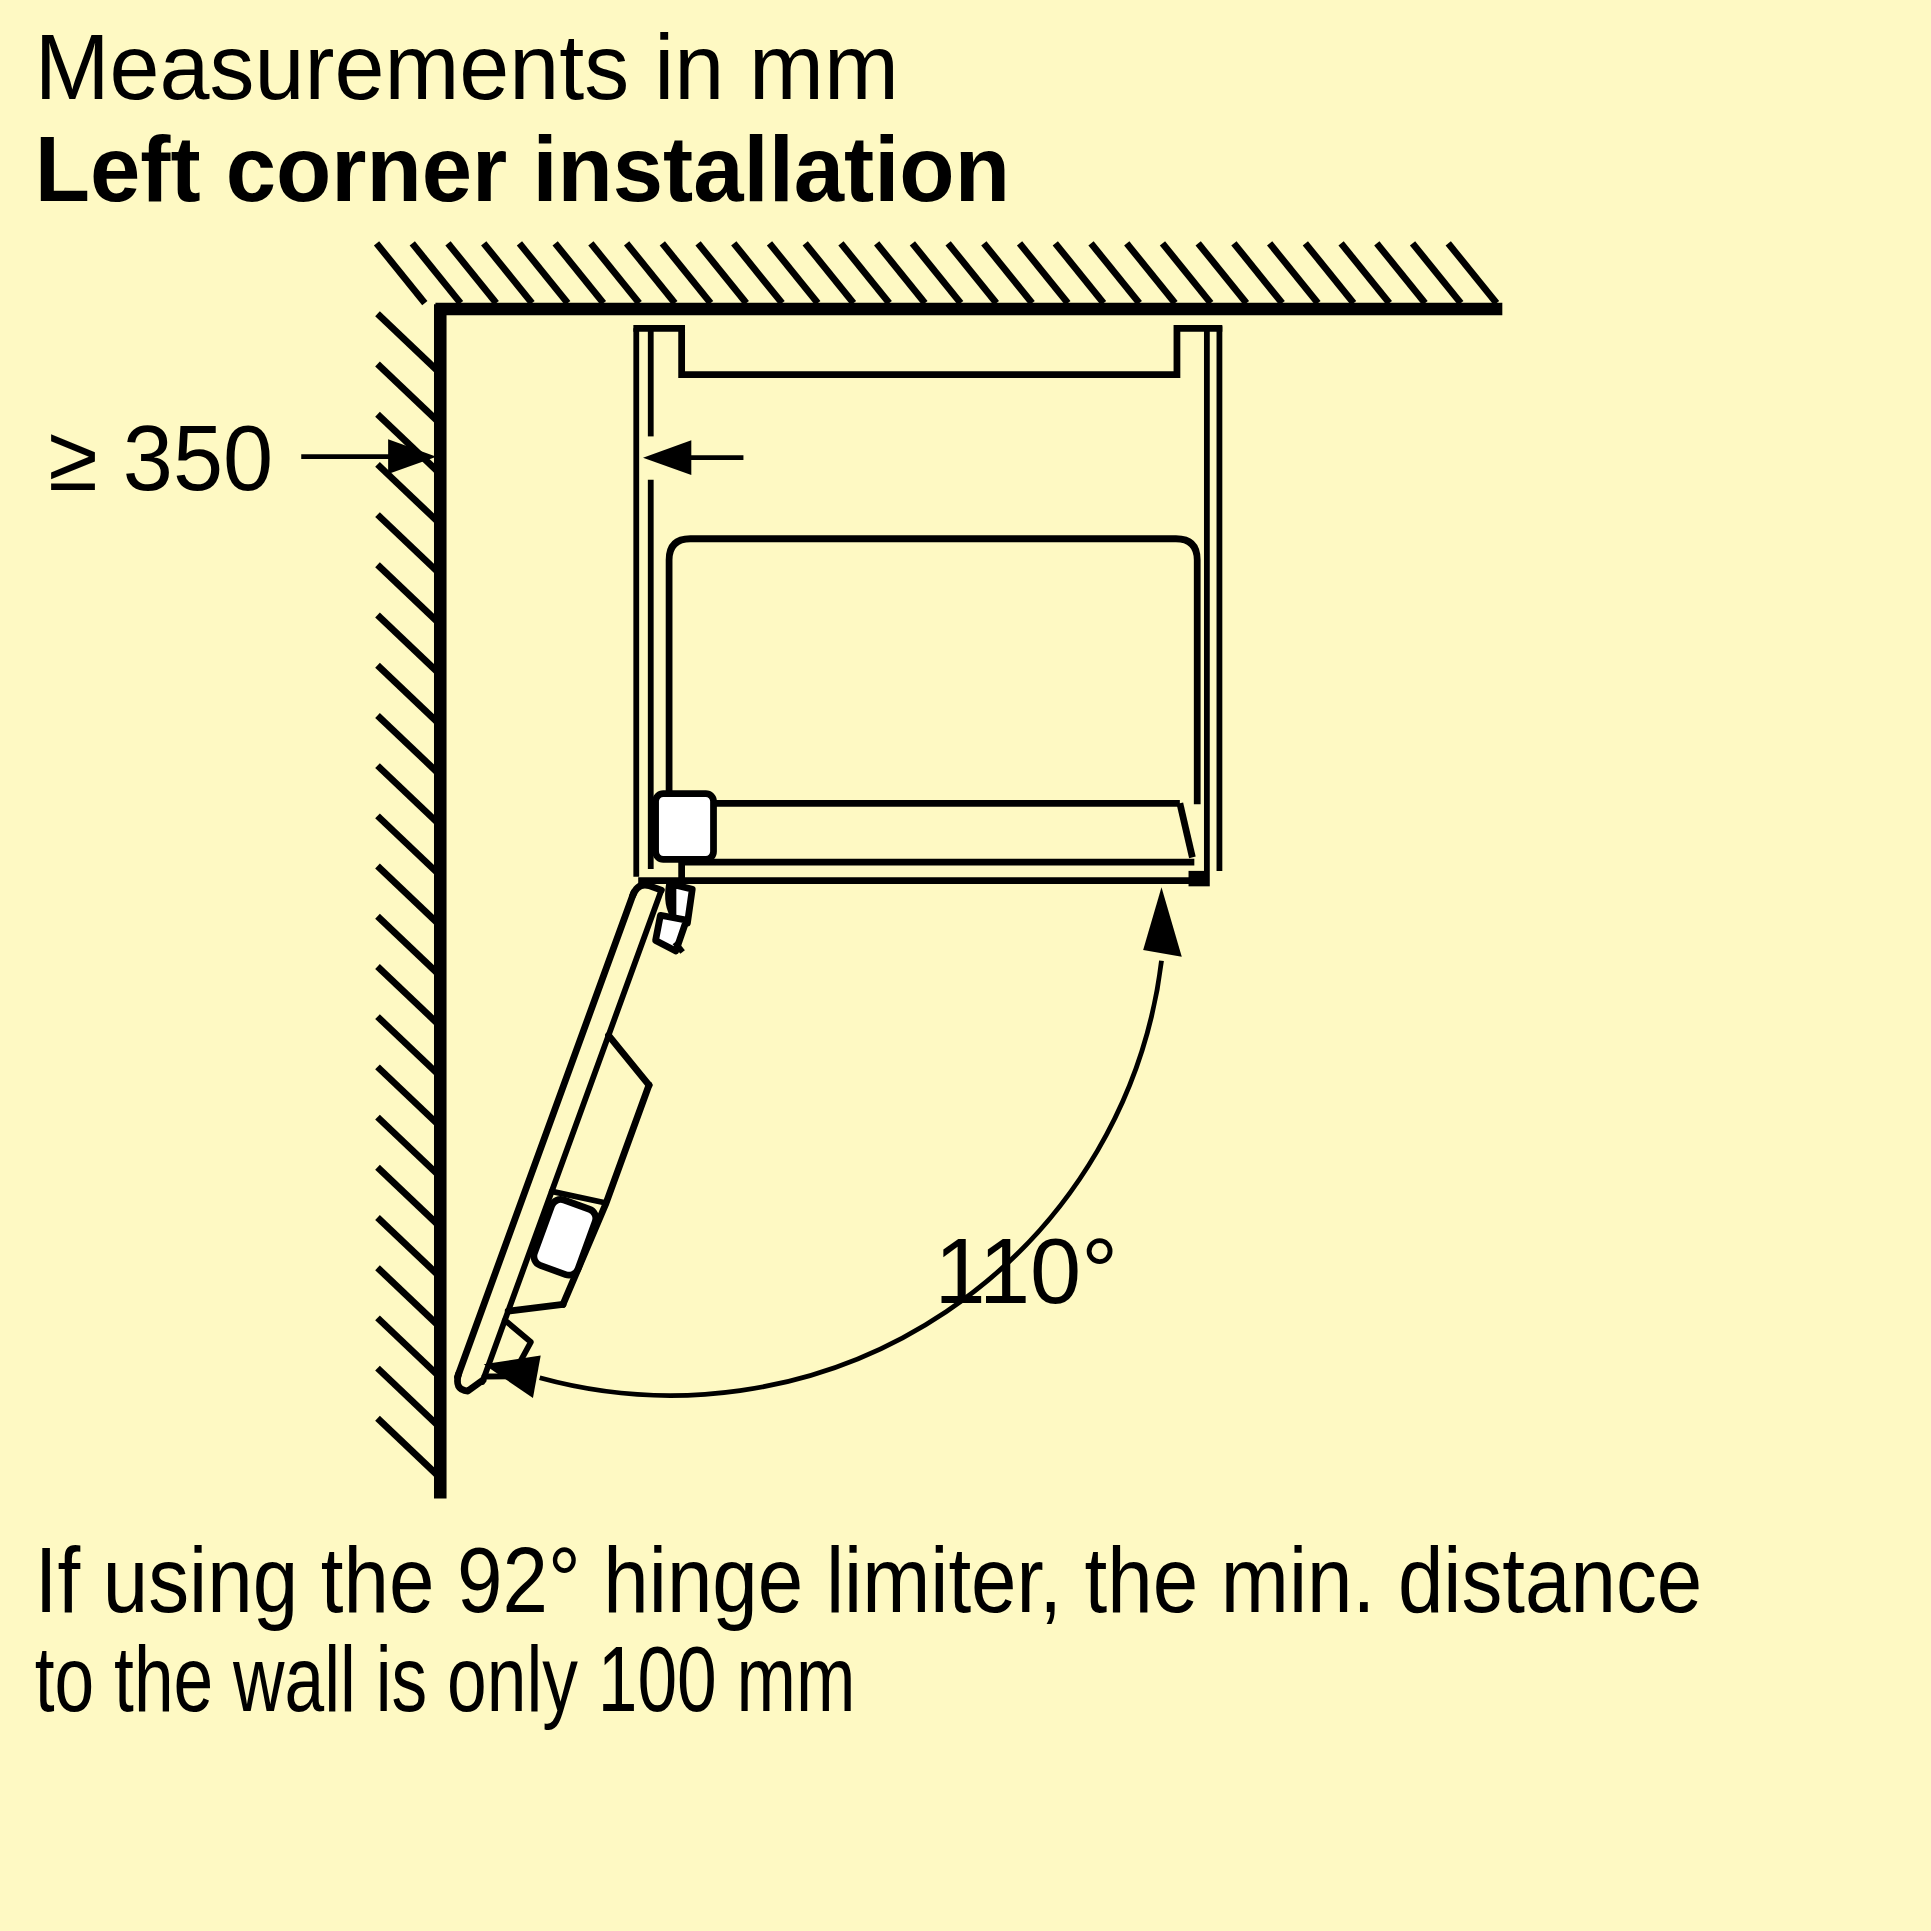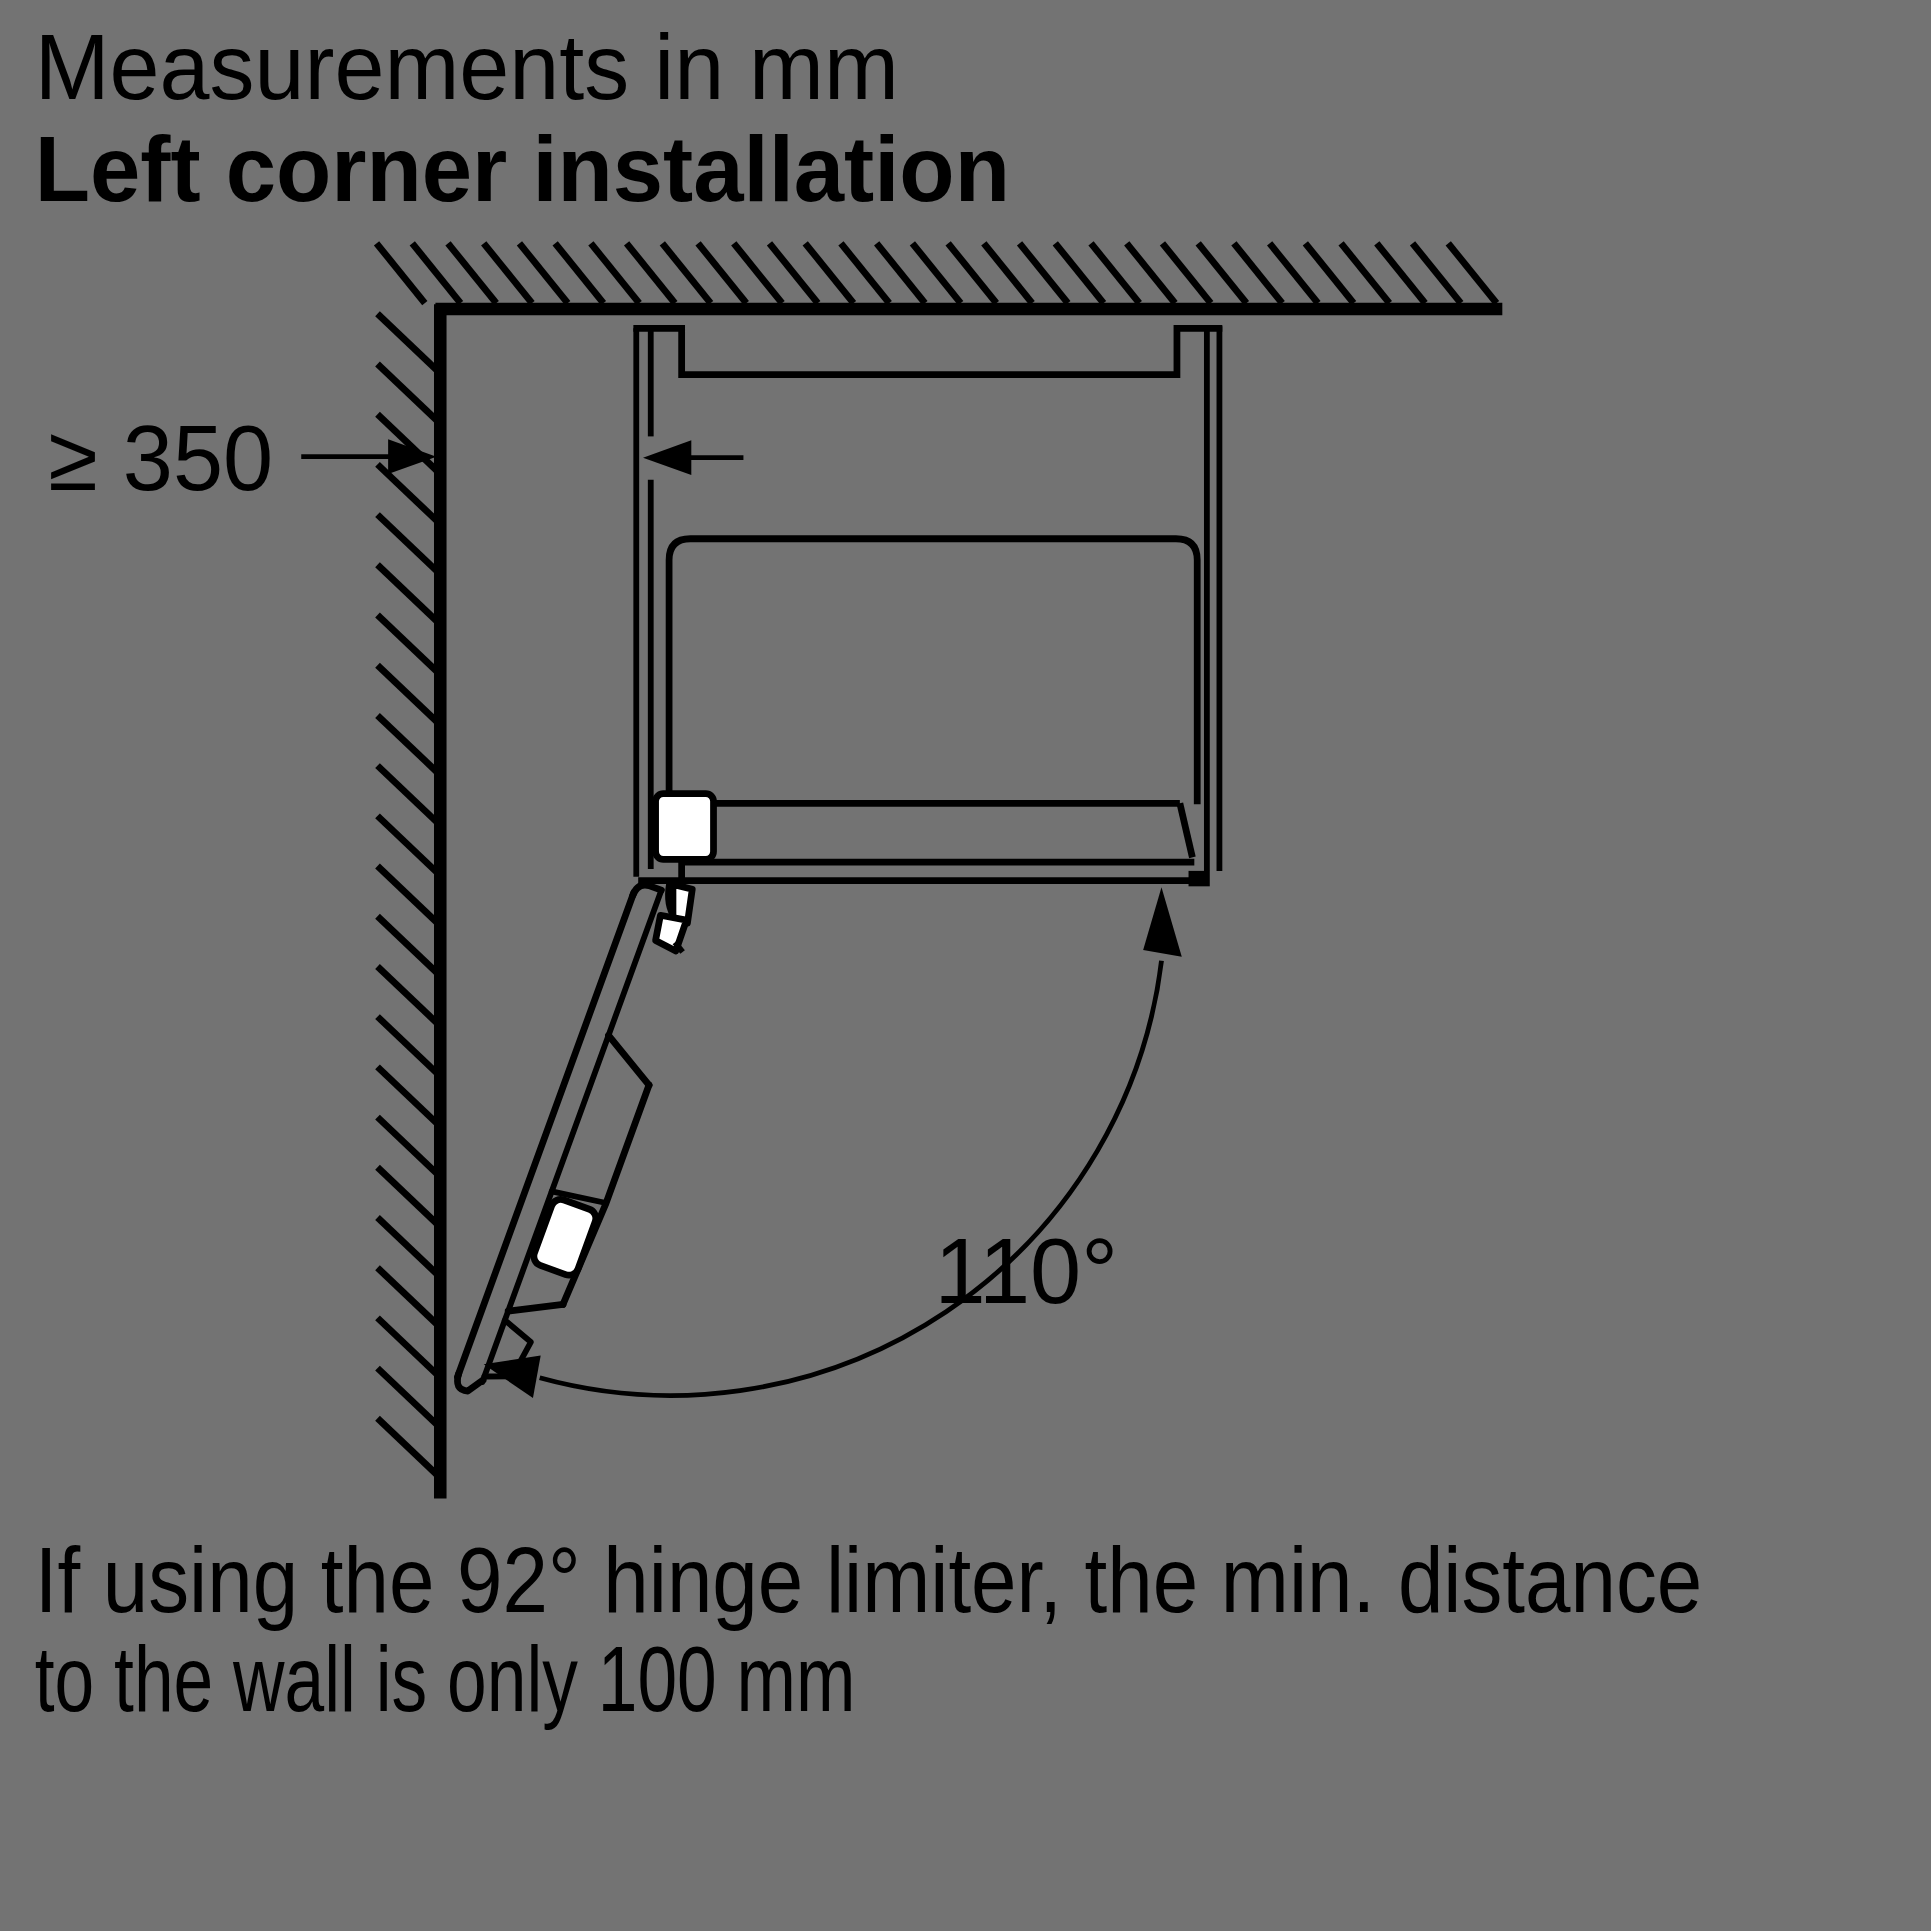--- a/index.html
+++ b/index.html
@@ -4,21 +4,21 @@
 <style>
   html, body {
     margin: 0;
     padding: 0;
     background: #ffffff;
   }
   #stage {
     position: relative;
     width: 1931px;
     height: 1931px;
-    background: #737373;
+    background: #fef9c3;
     font-family: "Liberation Sans", "DejaVu Sans", sans-serif;
   }
   svg { display: block; width: 1931px; height: 1931px; }
   .ink-stroke { stroke: #000000; fill: none; }
   .ink-fill { fill: #000000; stroke: none; }
   .white-fill { fill: #ffffff; }
   text {
     fill: #000000;
     stroke: none;
     font-family: "Liberation Sans", "DejaVu Sans", sans-serif;

